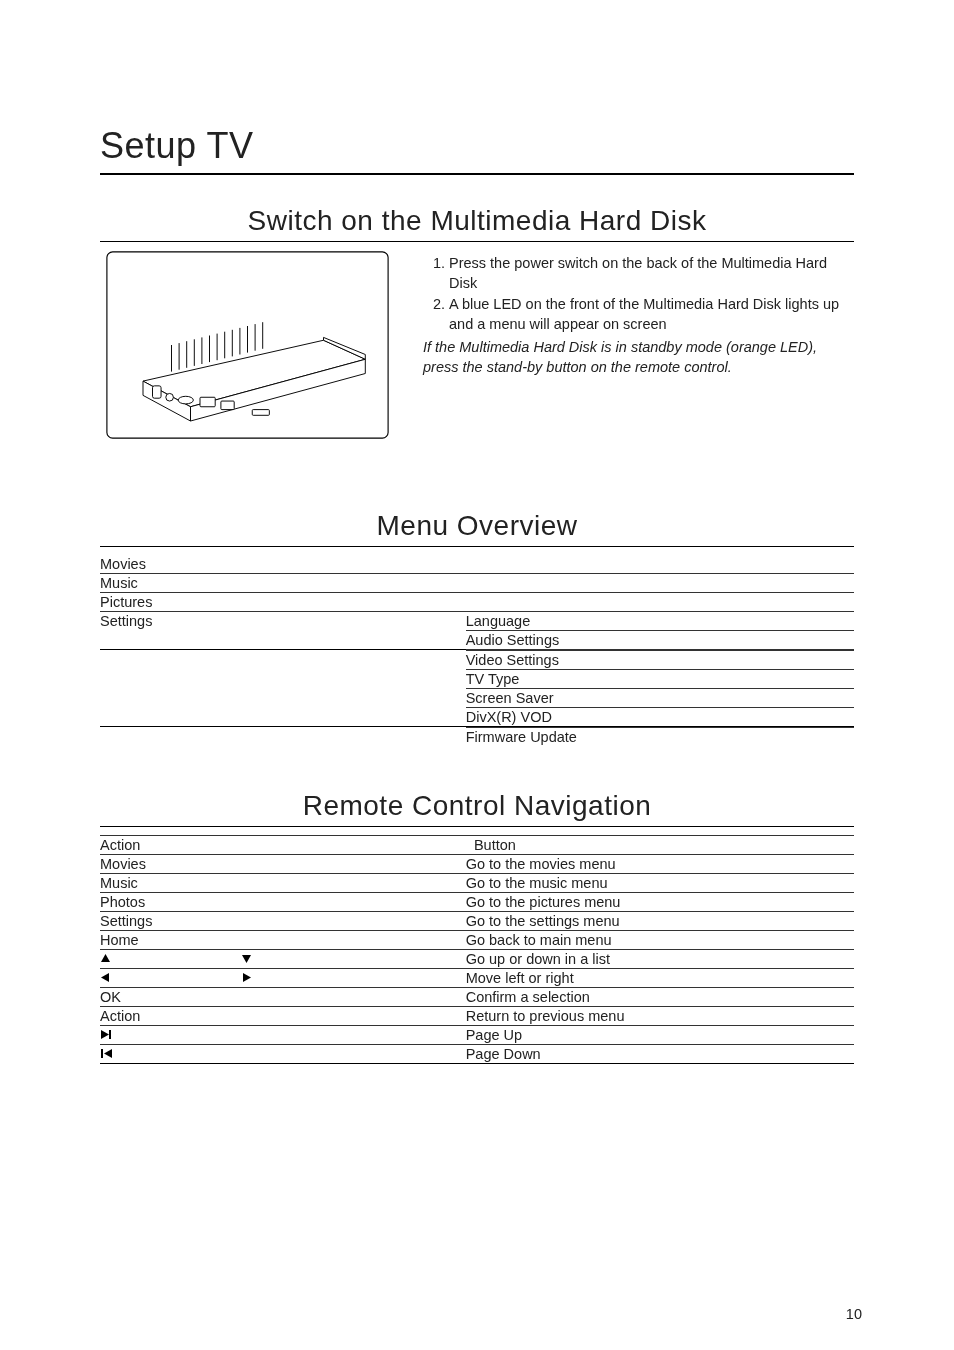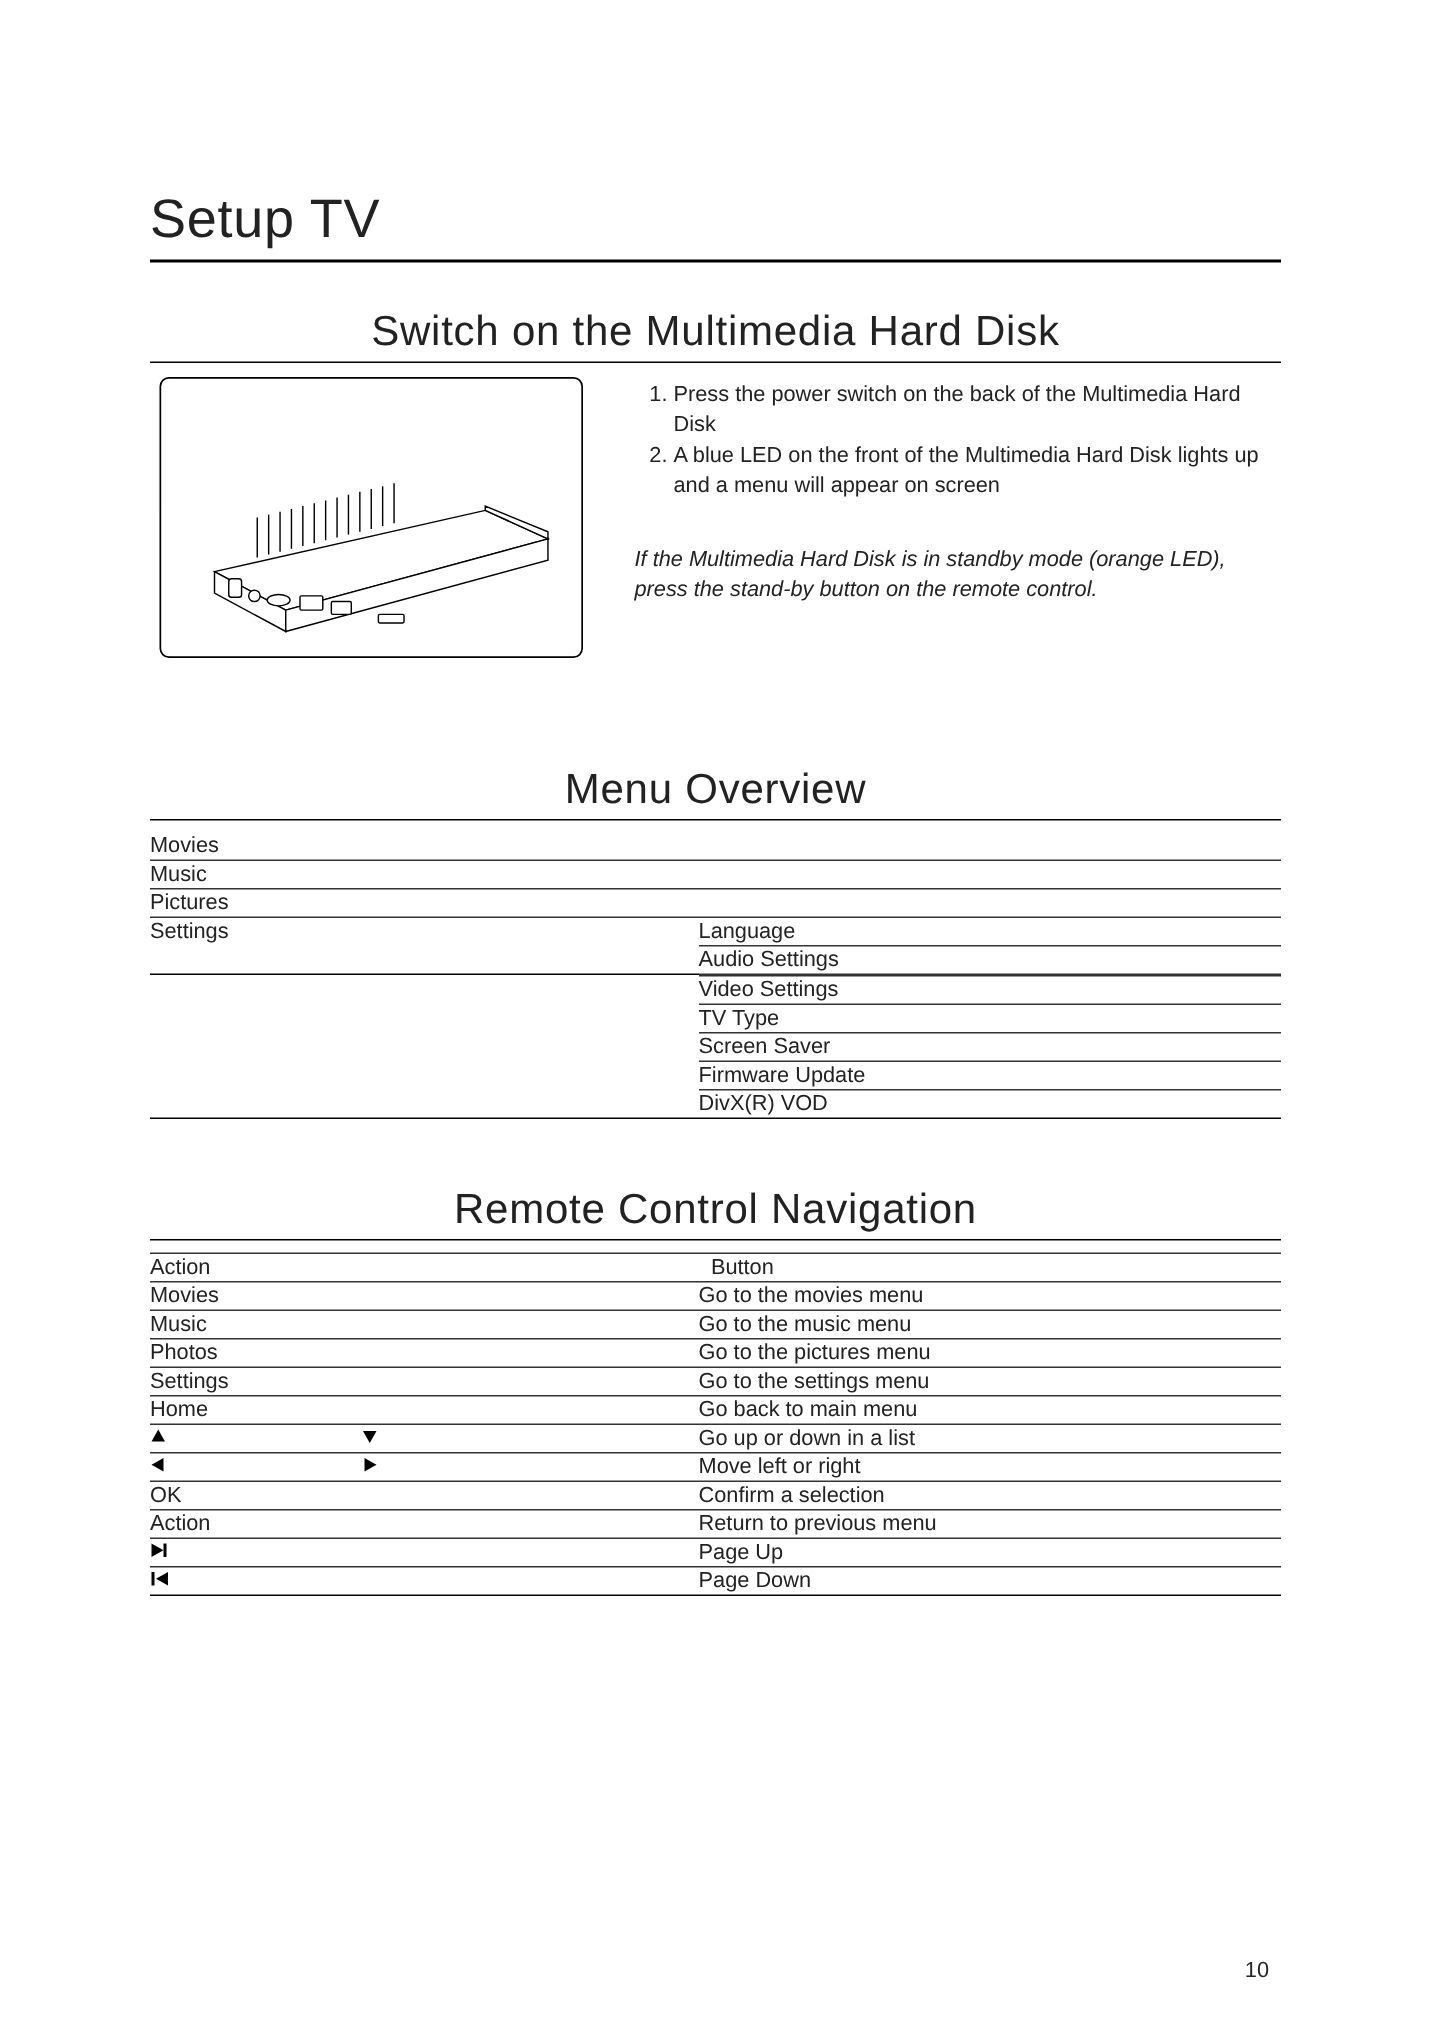--- a/index.html
+++ b/index.html
@@ -32,21 +32,21 @@
       text-align: center;
     }
     .top-section { display: flex; gap: 28px; }
     .device-illustration {
       width: 295px;
       height: 190px;
       flex-shrink: 0;
     }
     .device-illustration svg { width: 100%; height: 100%; }
     .instructions { flex: 1; font-size: 14.5px; line-height: 1.35; padding-top: 4px; }
-    .instructions ol { list-style: decimal; padding-left: 26px; margin-bottom: 30px; }
+    .instructions ol { list-style: decimal; padding-left: 26px; margin-bottom: 4px; }
     .instructions li { margin-bottom: 2px; }
     .italic-note { font-style: italic; }
     .menu-table { width: 100%; font-size: 14.5px; }
     .menu-table .tr { display: flex; }
     .menu-table .td { padding: 1px 0; }
     .menu-table .left { width: 48.5%; }
     .menu-table .right { width: 51.5%; }
     .menu-table .topline { border-top: 0.75px solid #333; }
     .menu-table .topline-right .right { border-top: 0.75px solid #333; }
     .menu-table .lastline .left { border-bottom: 1.5px solid #000; }
@@ -57,21 +57,21 @@
     .remote-table .tr:first-child { border-top: 1.5px solid #333; gap: 16px; }
     .remote-table .tr.bottom { border-bottom: 1.5px solid #000; justify-content: flex-end; }
     .remote-table .td { padding: 1px 0; }
     .remote-table .left { width: 48.5%; display:flex; align-items:center; gap:130px;}
     .remote-table .right { width: 51.5%; }
     .remote-table .hdr { font-weight: 500; }
     .tri-icon { display:inline-block; }
     .page-num {
       position: absolute;
       bottom: 28px;
-      right: 108px;
+      right: 92px;
       font-size: 14.5px;
     }
     .spacer { height: 52px; }
     .spacer-sm { height: 26px; }
   </style>
 </head>
 <body>
 
 <h1>Setup TV</h1>
 
@@ -149,27 +149,27 @@
       <div class="td right">Video Settings</div>
     </div>
   <div class="tr topline-right">
       <div class="td left"></div>
       <div class="td right">TV Type</div>
     </div>
   <div class="tr topline-right">
       <div class="td left"></div>
       <div class="td right">Screen Saver</div>
     </div>
+  <div class="tr topline-right lastline-both">
+      <div class="td left"></div>
+      <div class="td right">DivX(R) VOD</div>
+    </div>
   <div class="tr topline-right">
       <div class="td left"></div>
       <div class="td right">Firmware Update</div>
-    </div>
-  <div class="tr topline-right lastline-both">
-      <div class="td left"></div>
-      <div class="td right">DivX(R) VOD</div>
     </div>
 </div>
 
 <div class="spacer-sm"></div>
 
 <h2>Remote Control Navigation</h2>
 <div class="remote-table">
   <div class="tr">
     <div class="td left hdr">Action</div>
     <div class="td right hdr">Button</div>

